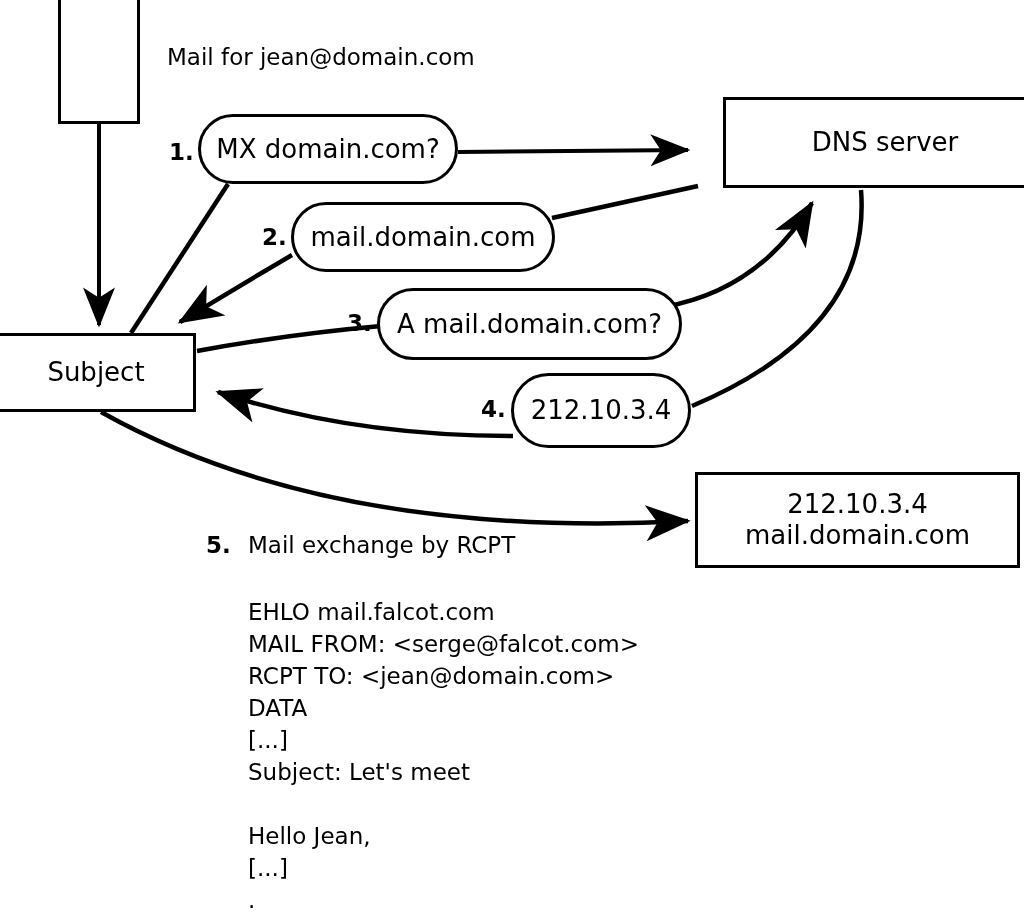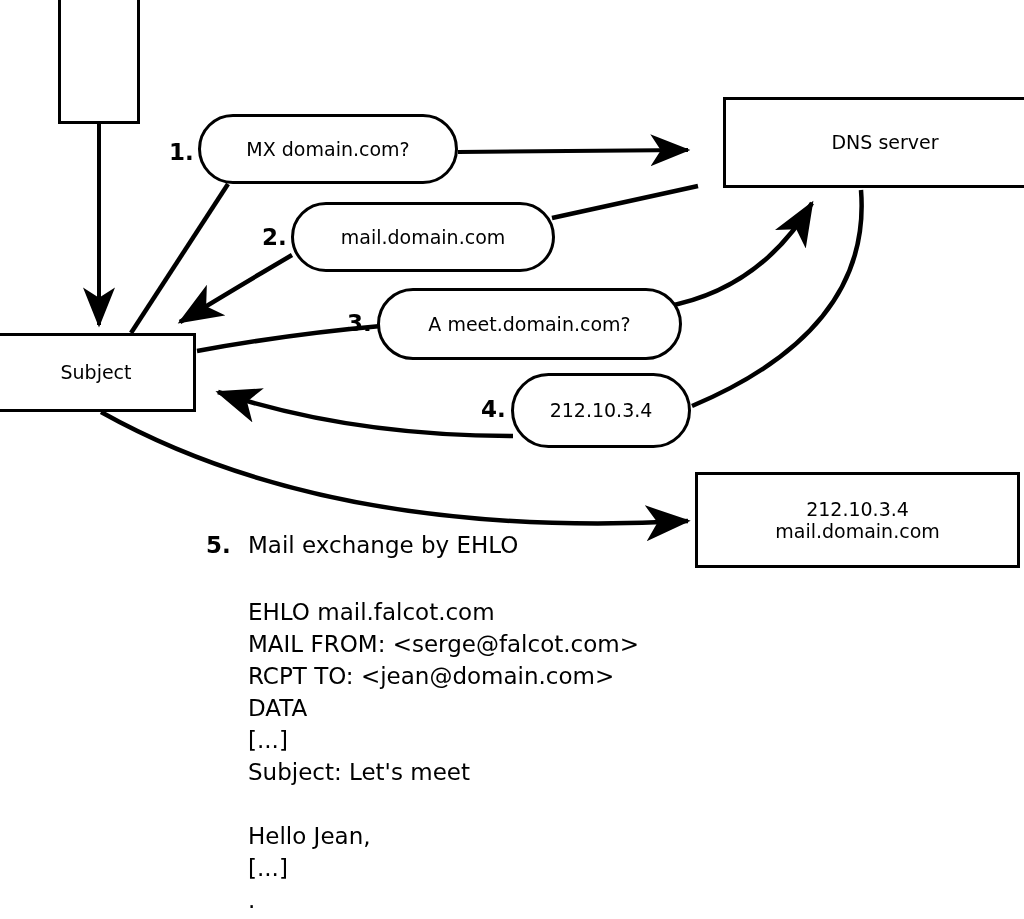--- a/index.html
+++ b/index.html
@@ -36,21 +36,21 @@
     justify-content: center;
     text-align: center;
     line-height: 1.18;
   }
   .rect-node { border-radius: 0; }
   .bubble {
     border-radius: 999px;
     border-width: 3px;
   }
   .node-label {
-    font-size: 19px;
+    font-size: 26px;
     white-space: pre;
   }
   .node-label.multiline { white-space: pre-line; }
   .step-num {
     position: absolute;
     font-weight: bold;
     font-size: 23px;
     white-space: pre;
   }
   .free-text {
@@ -100,20 +100,21 @@
 
     <path d="M513,436 Q350,436 218,392" stroke="#000000" stroke-width="4.5" fill="none" marker-end="url(#arrow)"></path>
 
     <path d="M101,412 Q330,540 688,521" stroke="#000000" stroke-width="4.5" fill="none" marker-end="url(#arrow)"></path>
   </svg>
 
   <div class="node rect-node" style="left:58px; top:-4px; width:82px; height:128px;">
     <span class="node-label"></span>
   </div>
 
+  <div class="free-text" style="left:167px; top:44px;">Mail for jean@domain.com</div>
 
   <div class="node rect-node" style="left:698px; top:97px; width:324px; height:91px;margin-left:25px;">
     <span class="node-label">DNS server</span>
   </div>
 
   <div class="step-num" style="left:169px; top:139px;">1.</div>
   <div class="node bubble" style="left:198px; top:114px; width:260px; height:70px;">
     <span class="node-label">MX domain.com?</span>
   </div>
 
@@ -121,35 +122,35 @@
   <div class="node bubble" style="left:291px; top:202px; width:264px; height:70px;">
     <span class="node-label">mail.domain.com</span>
   </div>
 
   <div class="node rect-node" style="left:-4px; top:333px; width:200px; height:79px;">
     <span class="node-label">Subject</span>
   </div>
 
   <div class="step-num" style="left:347px; top:310px;">3.</div>
   <div class="node bubble" style="left:377px; top:288px; width:305px; height:72px;">
-    <span class="node-label">A meet.domain.com?</span>
+    <span class="node-label">A mail.domain.com?</span>
   </div>
 
   <div class="step-num" style="left:481px; top:396px;">4.</div>
   <div class="node bubble" style="left:511px; top:373px; width:180px; height:75px;">
     <span class="node-label">212.10.3.4</span>
   </div>
 
   <div class="node rect-node" style="left:695px; top:472px; width:325px; height:96px;">
     <span class="node-label multiline">212.10.3.4
 mail.domain.com</span>
   </div>
 
   <div class="step-num" style="left:206px; top:532px;">5.</div>
-  <div class="step5-label" style="left:248px; top:532px;">Mail exchange by EHLO</div>
+  <div class="step5-label" style="left:248px; top:532px;">Mail exchange by RCPT</div>
 
   <div class="transcript" style="left:248px; top:596px;">EHLO mail.falcot.com
 MAIL FROM: &lt;serge@falcot.com&gt;
 RCPT TO: &lt;jean@domain.com&gt;
 DATA
 [...]
 Subject: Let's meet
 
 Hello Jean,
 [...]

